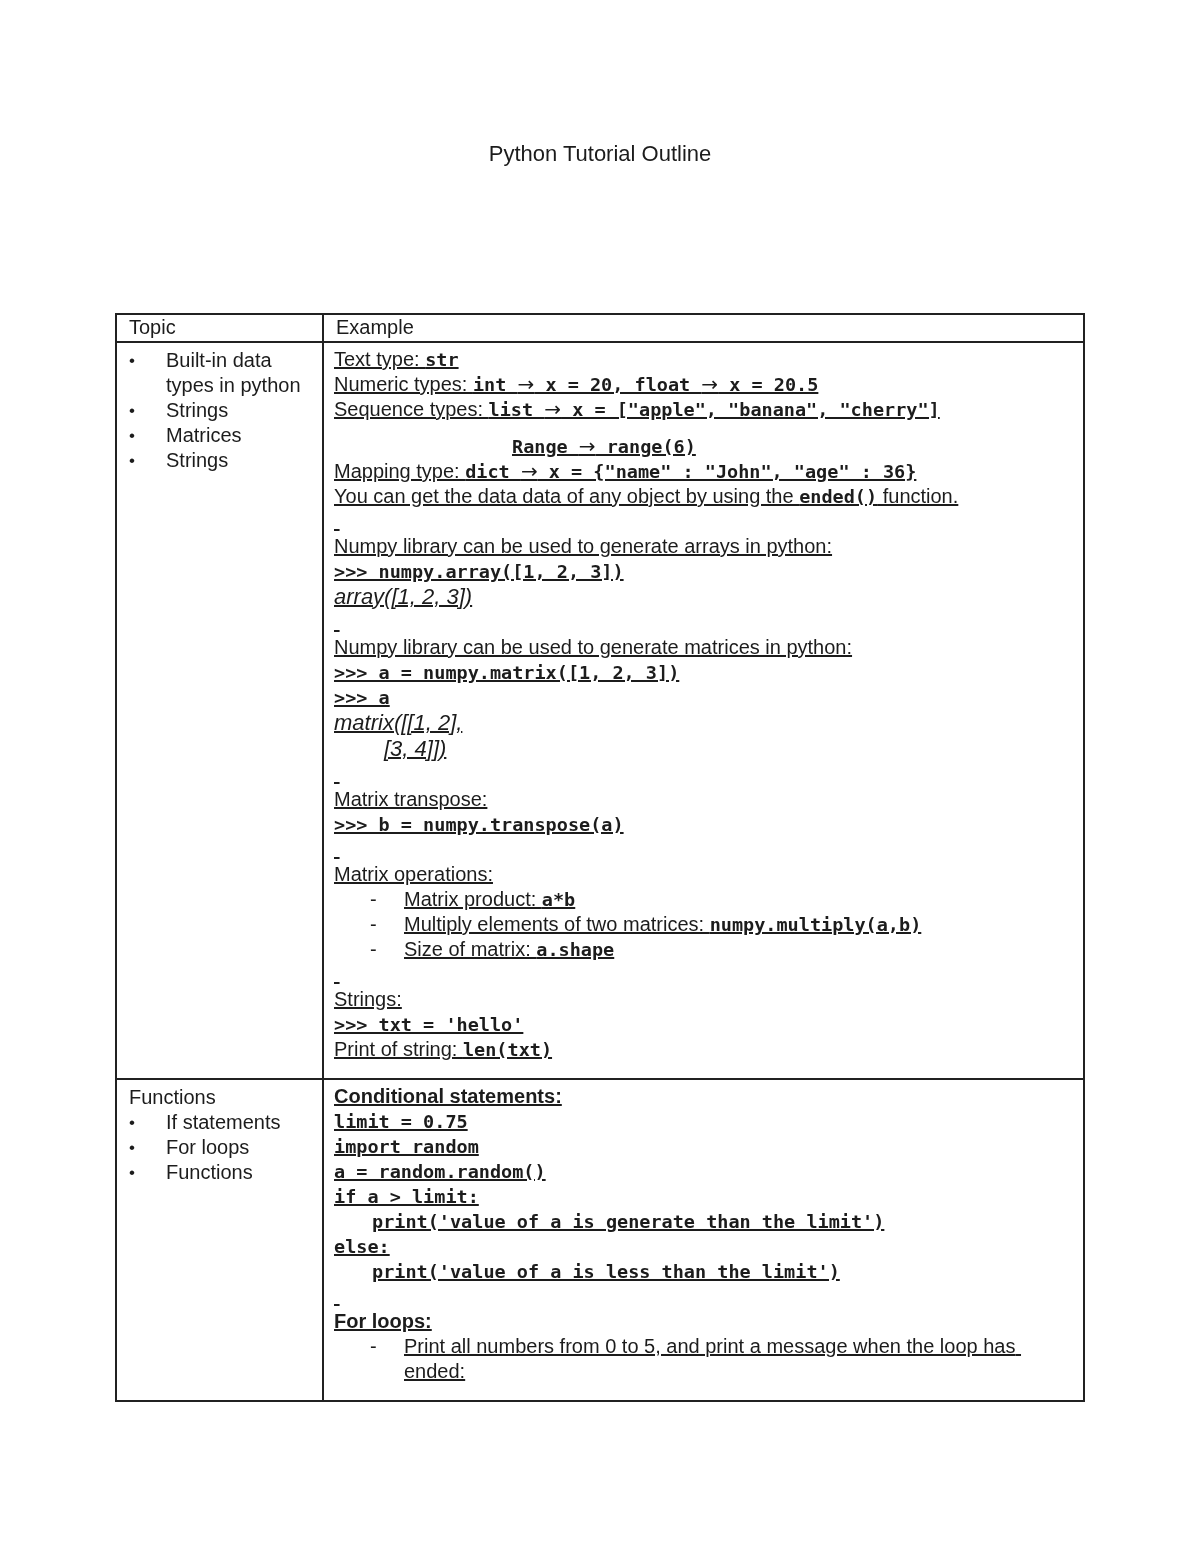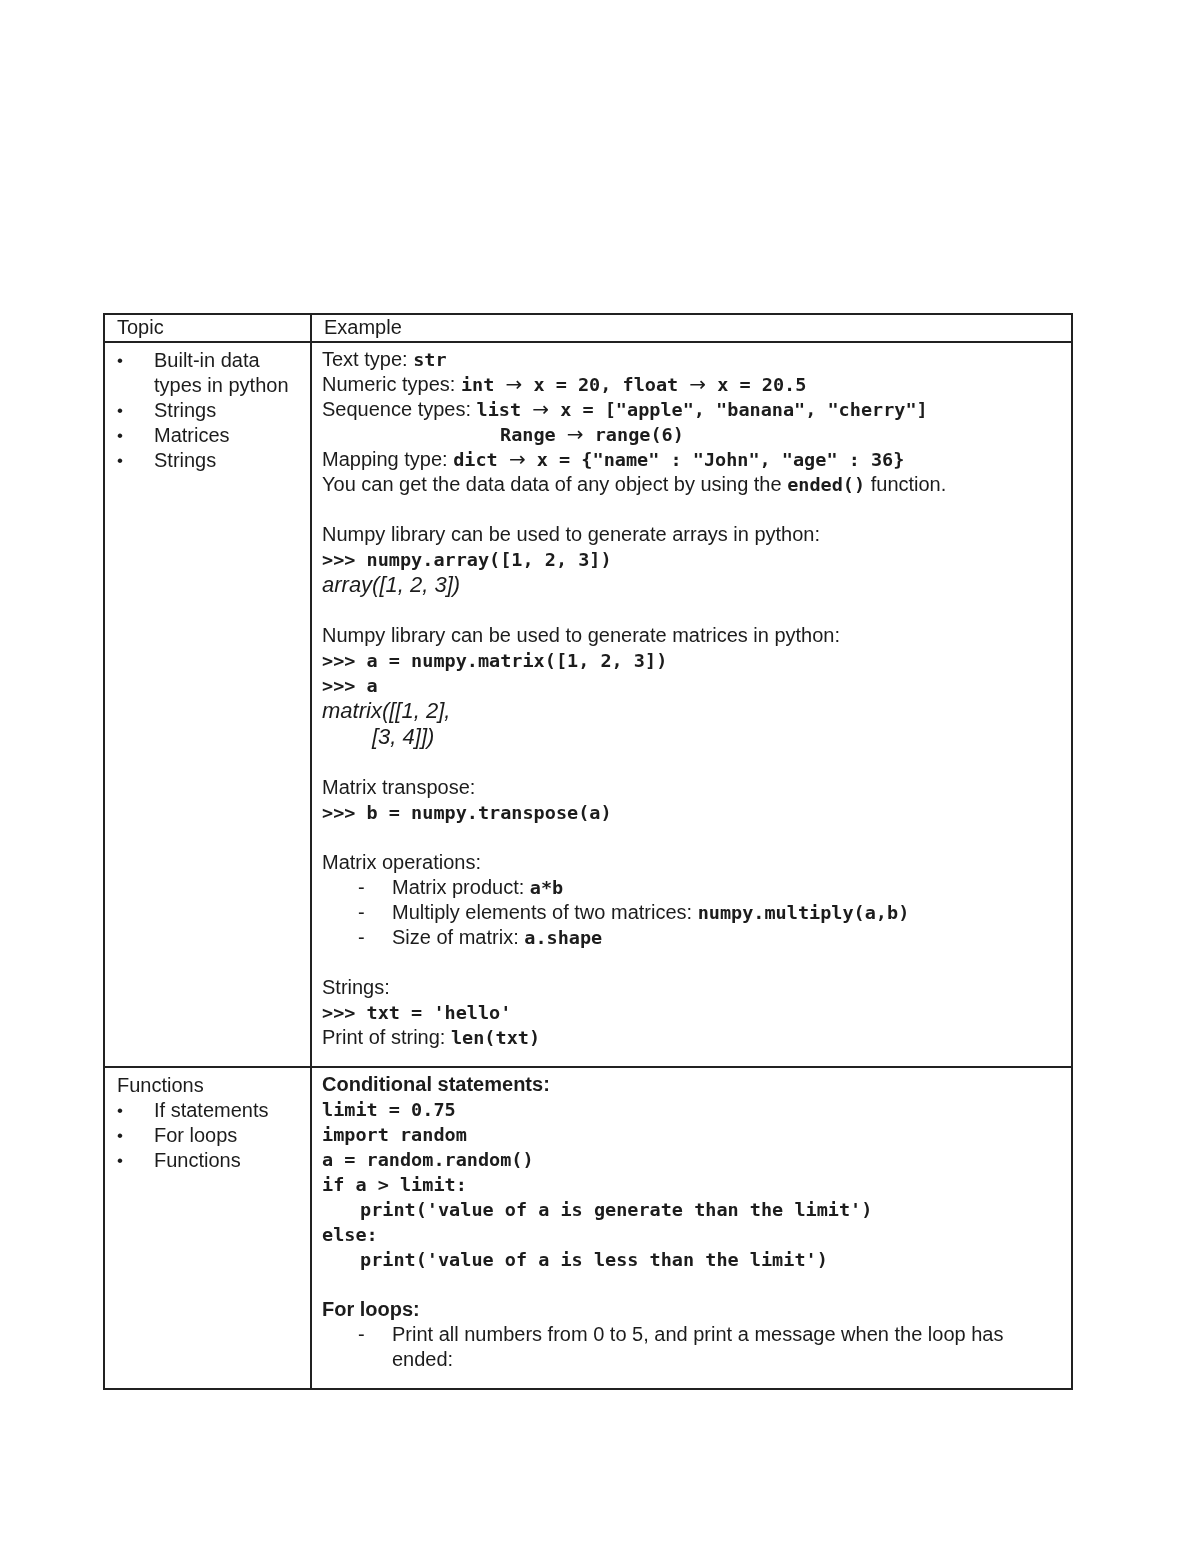--- a/index.html
+++ b/index.html
@@ -26,21 +26,21 @@
     left: 0;
     width: 100%;
     text-align: center;
     font-size: 22px;
     font-weight: 400;
     margin: 0;
     color: #1c1c1c;
   }
   table.outline-table {
     position: absolute;
-    left: 103px;
+    left: 115px;
     top: 313px;
     width: 968px;
     border-collapse: collapse;
     table-layout: fixed;
   }
   .outline-table th,
   .outline-table td {
     border: 2px solid #212121;
     vertical-align: top;
     text-align: left;
@@ -73,20 +73,21 @@
     position: absolute;
     left: 0;
     top: 0;
     font-size: 17px;
     line-height: 25px;
   }
   .line {
     min-height: 25px;
     line-height: 25px;
     white-space: pre-wrap;
+    text-decoration: underline;
   }
   .line.blank { }
   .dash-item {
     position: relative;
     padding-left: 70px;
   }
   .dash {
     position: absolute;
     left: 36px;
     top: 0;
@@ -106,20 +107,21 @@
   }
   .arrow {
     font-family: "DejaVu Sans", sans-serif;
     font-size: 20px;
   }
 </style>
 </head>
 <body>
 
 <div class="page">
+  <h1 class="doc-title">Python Tutorial Outline</h1>
 
   <table class="outline-table">
     <colgroup>
       <col style="width:207px">
       <col style="width:761px">
     </colgroup>
     <thead>
       <tr>
         <th>Topic</th>
         <th>Example</th>
@@ -130,21 +132,21 @@
           <td class="topic-cell">
             <div class="bullet-item"><span class="bullet">•</span><span class="bullet-label">Built-in data types in python</span></div>
             <div class="bullet-item"><span class="bullet">•</span><span class="bullet-label">Strings</span></div>
             <div class="bullet-item"><span class="bullet">•</span><span class="bullet-label">Matrices</span></div>
             <div class="bullet-item"><span class="bullet">•</span><span class="bullet-label">Strings</span></div>
           </td>
           <td class="example-cell">
             <div class="line"><span class="txt">Text type: </span><span class="code">str</span></div>
             <div class="line"><span class="txt">Numeric types: </span><span class="code">int </span><span class="arrow">→</span><span class="code"> x = 20, float </span><span class="arrow">→</span><span class="code"> x = 20.5</span></div>
             <div class="line"><span class="txt">Sequence types: </span><span class="code">list </span><span class="arrow">→</span><span class="code"> x = ["apple", "banana", "cherry"]</span></div>
-            <div class="line" style="padding-left: 178px;"><span class="code">Range </span><span class="arrow">→</span><span class="code"> range(6)</span></div>
+            <div class="line" style="padding-left: 178px; margin-top: 12px;"><span class="code">Range </span><span class="arrow">→</span><span class="code"> range(6)</span></div>
             <div class="line"><span class="txt">Mapping type: </span><span class="code">dict </span><span class="arrow">→</span><span class="code"> x = {"name" : "John", "age" : 36}</span></div>
             <div class="line"><span class="txt">You can get the data data of any object by using the </span><span class="code">ended()</span><span class="txt"> function.</span></div>
             <div class="line blank">&nbsp;</div>
             <div class="line"><span class="txt">Numpy library can be used to generate arrays in python:</span></div>
             <div class="line"><span class="code">&gt;&gt;&gt; numpy.array([1, 2, 3])</span></div>
             <div class="line"><span class="out">array([1, 2, 3])</span></div>
             <div class="line blank">&nbsp;</div>
             <div class="line"><span class="txt">Numpy library can be used to generate matrices in python:</span></div>
             <div class="line"><span class="code">&gt;&gt;&gt; a = numpy.matrix([1, 2, 3])</span></div>
             <div class="line"><span class="code">&gt;&gt;&gt; a</span></div>

